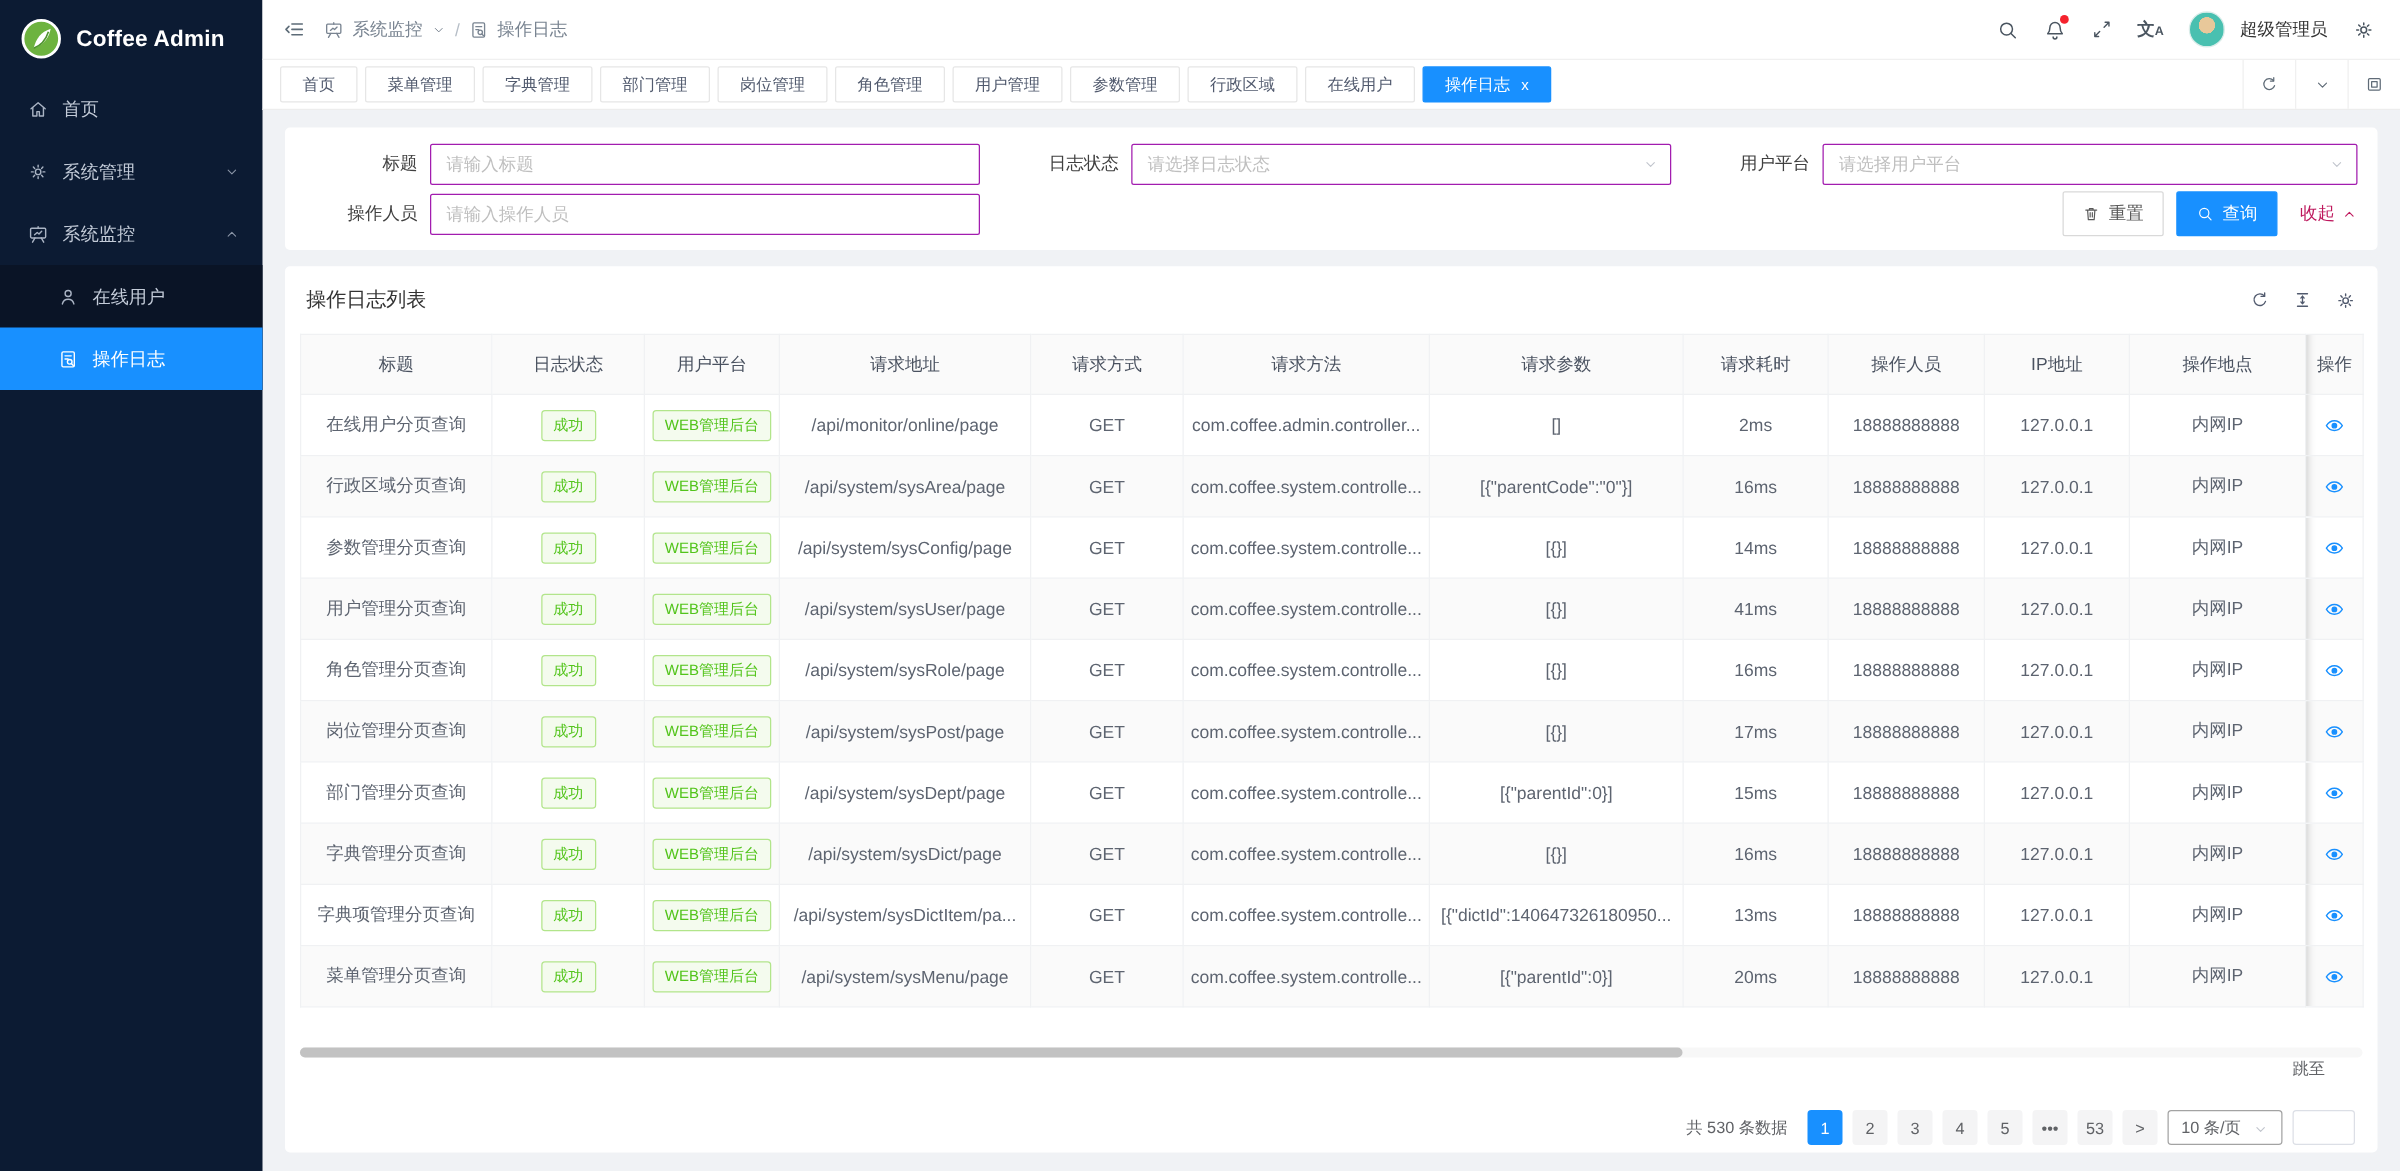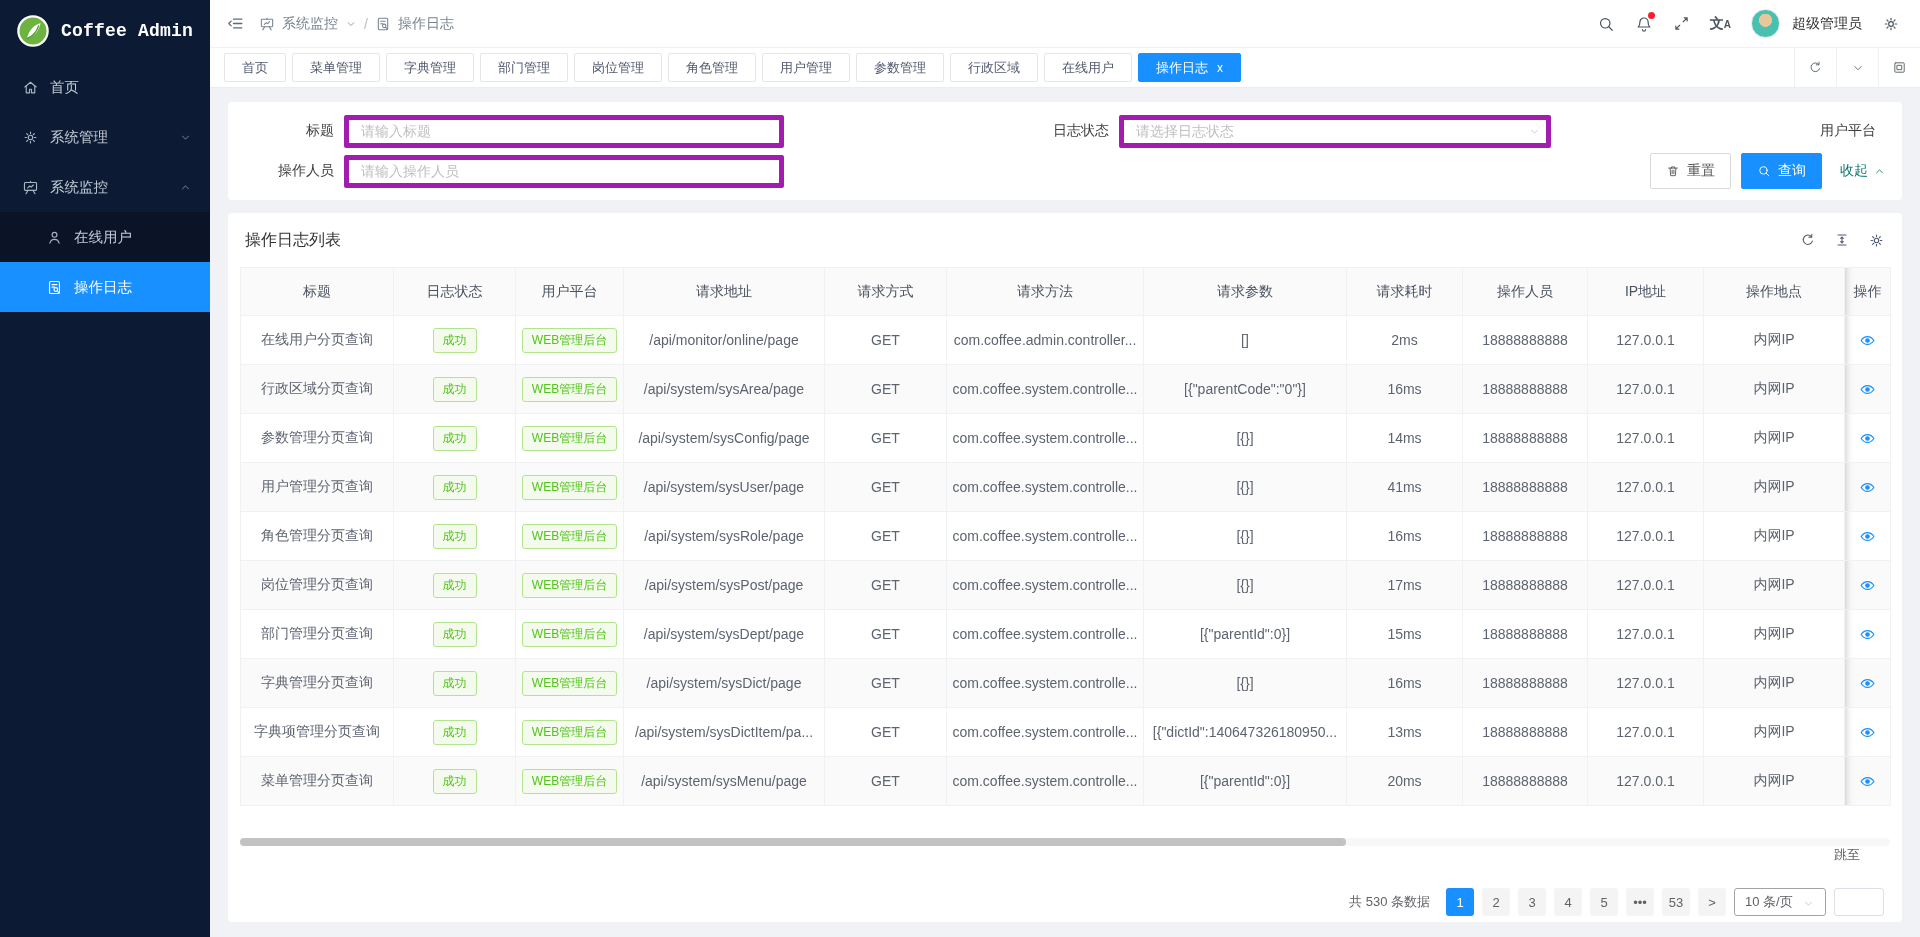--- a/index.html
+++ b/index.html
@@ -2,21 +2,21 @@
 <html><head>
 <meta charset="utf-8">
 <style>
   * { margin:0; padding:0; box-sizing:border-box; }
   html,body { width:1920px; height:937px; overflow:hidden; font-family:"Liberation Sans", sans-serif; }
   body { display:flex; background:#f0f2f5; color:#333; }
   svg { display:block; }
   .ic { stroke:currentColor; fill:none; stroke-width:1.6; stroke-linecap:round; stroke-linejoin:round; }
 
   
-  .sidebar { width:210px; height:100%; background:#0c1b33; flex:0 0 210px; display:flex; flex-direction:column;font-family:Liberation Mono, monospace; }
+  .sidebar { width:210px; height:100%; background:#0c1b33; flex:0 0 210px; display:flex; flex-direction:column; }
   .logo { height:62px; display:flex; align-items:center; gap:11px; padding-left:16px; }
   .logo-text { color:#fff; font-size:18px; font-weight:bold; letter-spacing:.2px; }
   .menu-item { height:50px; display:flex; align-items:center; gap:11px; padding:0 18px 0 22px; color:#c3cbd8; font-size:14.5px; cursor:pointer; }
   .menu-item .chev { margin-left:auto; color:#8b95a7; }
   .submenu { background:#0a1426; }
   .submenu .menu-item { padding-left:46px; }
   .menu-item.active { background:#1890ff; color:#fff; }
   .menu-item.active .mi-icon { color:#fff; }
   .mi-icon { color:#aab4c4; }
 
@@ -44,28 +44,28 @@
   .tab-ctl { width:42px; display:flex; align-items:center; justify-content:center; border-left:1px solid #f0f0f0; color:#5f6b77; cursor:pointer; }
 
   
   .content { flex:1; padding:14px 18px 0; display:flex; flex-direction:column; min-height:0; }
 
   .filter-card { background:#fff; border-radius:4px; padding:9px 16px; }
   .f-row { display:flex; align-items:center; justify-content:space-between; height:40px; }
   .f-group { display:flex; align-items:center; }
   .f-label { width:90px; text-align:right; margin-right:10px; font-size:14px; color:#404040; white-space:nowrap; }
   .f-input { position:relative; }
-  .f-input input { height:33px; border:5px solid #a21caf; border-radius:2px; padding:0 12px; font-size:14px; color:#ef4444; outline:none; width:100%; font-family:inherit; }
+  .f-input input { height:33px; border:1px solid #a21caf; border-radius:2px; padding:0 12px; font-size:14px; color:#ef4444; outline:none; width:100%; font-family:inherit; }
   .f-input input::placeholder { color:#bfbfbf; }
   .sel-chev { position:absolute; right:10px; top:10px; color:#c0c4cc; pointer-events:none; }
   .w1 { width:440px; } .w2 { width:432px; } .w3 { width:428px; }
   .f-actions { display:flex; align-items:center; gap:10px; margin-left:auto; }
   .btn { height:32px; display:flex; align-items:center; gap:7px; padding:17px 15px; border-radius:2px; font-size:14px; cursor:pointer; border:1px solid #d9d9d9; background:#fff; color:#595959; font-family:inherit; }
   .btn.primary { background:#1890ff; border-color:#1890ff; color:#fff; }
-  .link-collapse { color:#0f766e; font-size:14px; display:flex; align-items:center; gap:5px; margin-left:8px; cursor:pointer; }
+  .link-collapse { color:#be185d; font-size:14px; display:flex; align-items:center; gap:5px; margin-left:8px; cursor:pointer; }
 
   .table-card { background:#fff; border-radius:4px; margin-top:13px; flex:1; display:flex; flex-direction:column; min-height:0; padding:0 12px; margin-bottom:15px; }
   .card-head { height:54px; display:flex; align-items:center; padding:0 5px; flex:0 0 54px; }
   .card-title { font-size:16px; color:#333; }
   .card-tools { margin-left:auto; display:flex; align-items:center; gap:18px; color:#515a6e; }
   .card-tools > * { cursor:pointer; }
 
   table { border-collapse:collapse; table-layout:fixed; width:1650px; }
   th, td { border:1px solid #f0f1f3; text-align:center; font-size:14px; overflow:hidden; white-space:nowrap; text-overflow:ellipsis; }
   thead th { background:#fafafa; color:#4a5260; font-weight:normal; height:48px; }
@@ -301,20 +301,28 @@
             <input placeholder="请选择日志状态" style="">
             <span class="sel-chev" id="i-sel1">
                 <svg class="ic" width="13" height="13" viewBox="0 0 24 24">
                   <path d="M6.5 9.5 12 15l5.5-5.5"></path>
                 </svg>
               </span>
           </span>
         </div>
         <div class="f-group">
           <span class="f-label">用户平台</span>
+          <span class="f-input w3">
+            <input placeholder="请选择用户平台" style="">
+            <span class="sel-chev" id="i-sel2">
+                <svg class="ic" width="13" height="13" viewBox="0 0 24 24">
+                  <path d="M6.5 9.5 12 15l5.5-5.5"></path>
+                </svg>
+              </span>
+          </span>
         </div>
       </div>
       <div class="f-row">
         <div class="f-group">
           <span class="f-label">操作人员</span>
           <span class="f-input w1">
             <input placeholder="请输入操作人员" style="">
           </span>
         </div>
         <div class="f-actions">

